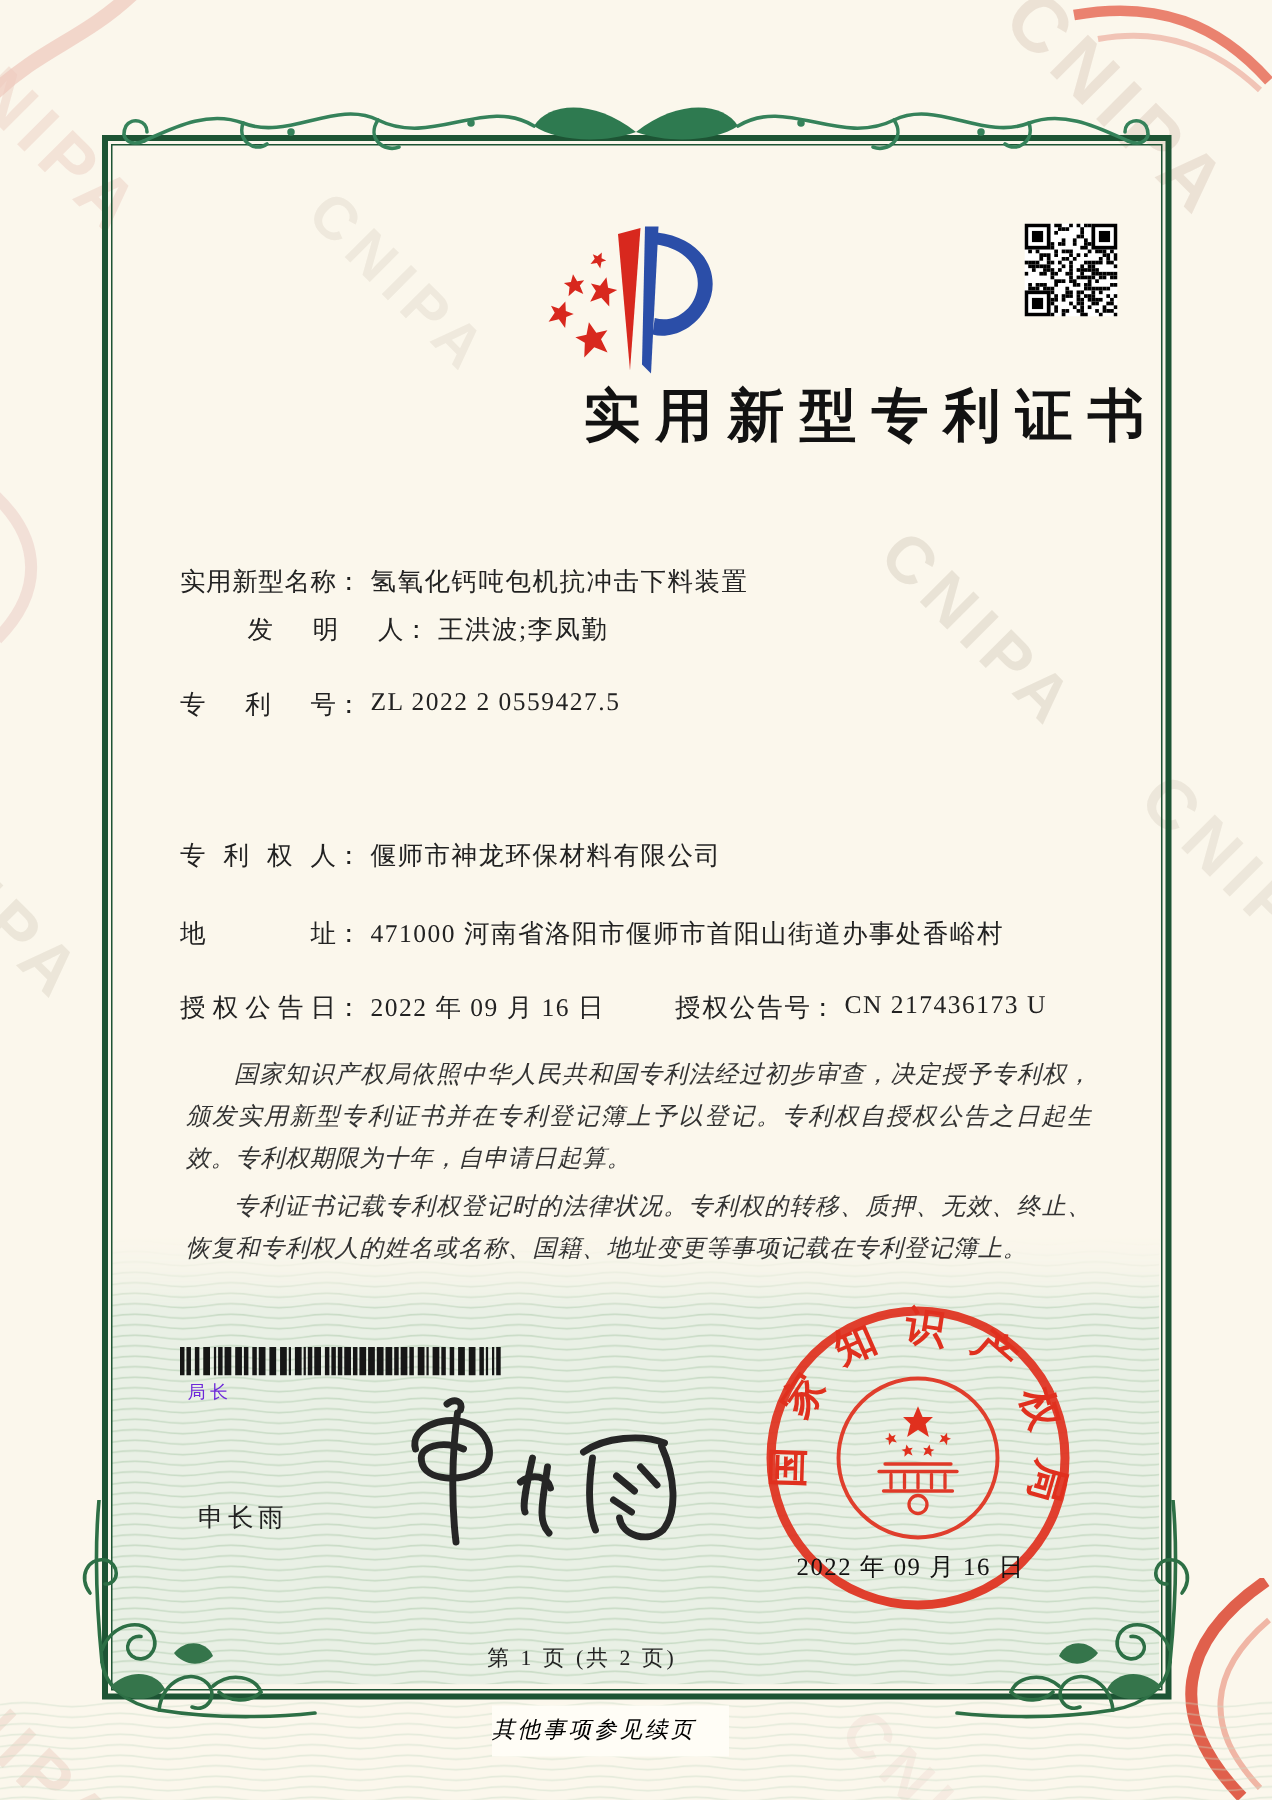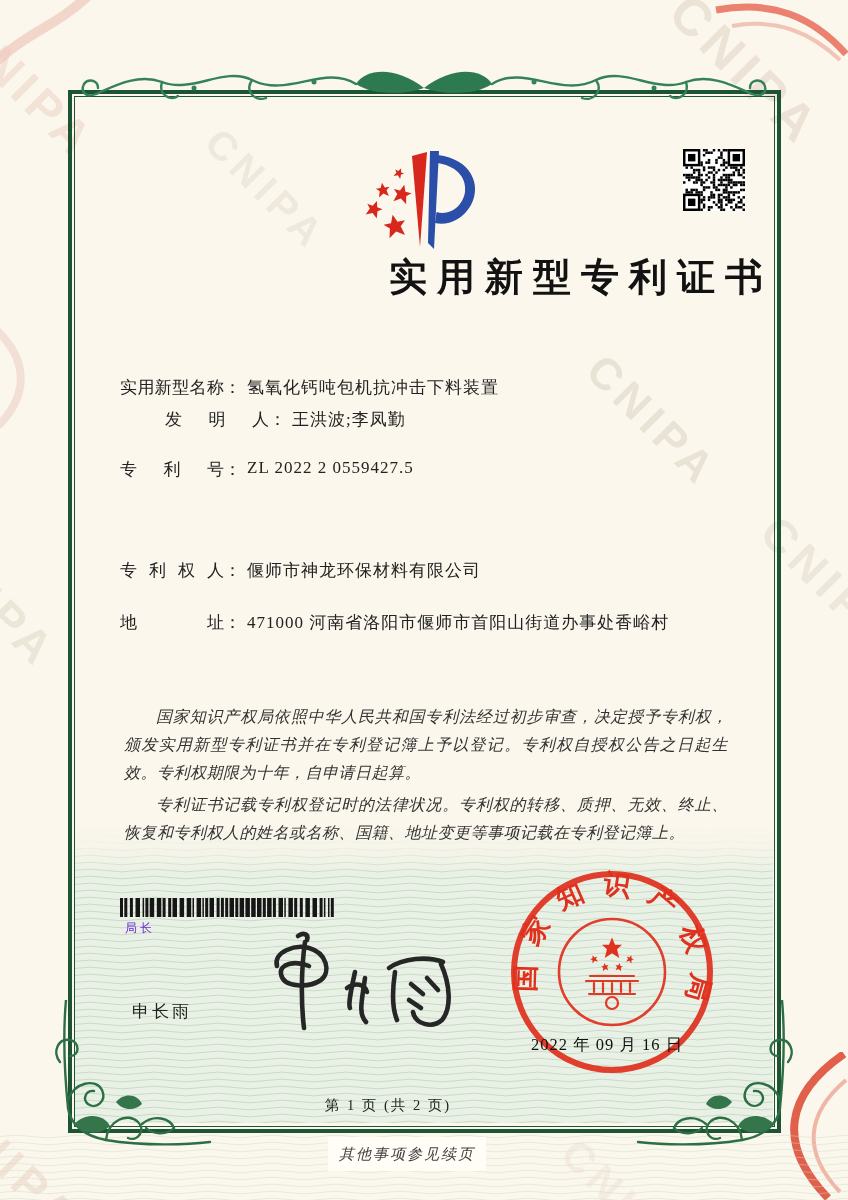--- a/index.html
+++ b/index.html
@@ -42,22 +42,22 @@
   .barcode{position:absolute;left:120px;top:898px;}
   .sig-title{position:absolute;left:125px;top:920px;font-size:12px;letter-spacing:3px;color:#6d28d9;}
   .sig-name{position:absolute;left:132px;top:1000px;font-size:17px;letter-spacing:3px;color:#222;}
   .signature{position:absolute;left:243px;top:928px;}
   .seal{position:absolute;left:506px;top:866px;}
   .seal-date{position:absolute;left:531px;top:1034px;width:190px;font-size:16.5px;
              color:#111;letter-spacing:1px;white-space:nowrap;}
   .page-info{position:absolute;left:68px;top:1096px;width:640px;text-align:center;
              font-size:14.5px;letter-spacing:2px;color:#222;}
   .footer-note{position:absolute;left:328px;top:1137px;width:158px;height:34px;
-               background:#fffdf6;text-align:center;line-height:34px;font-size:15px;
-               letter-spacing:2px;color:#404040;font-style:italic;}
+               background:#fffdf6;line-height:34px;font-size:15px;
+               letter-spacing:2px;color:#000000;font-style:italic;}
 </style>
 </head>
 <body>
 
 <div class="page">
 
   <span class="wm" style="left:-18px;top:6px;font-size:48px;color:rgba(230,190,178,0.35);">CNIPA</span>
   <span class="wm" style="left:700px;top:-18px;font-size:52px;color:rgba(214,196,180,0.4);">CNIPA</span>
   <span class="wm" style="left:228px;top:120px;font-size:40px;color:rgba(205,192,176,0.25);">CNIPA</span>
   <span class="wm" style="left:612px;top:345px;font-size:44px;color:rgba(205,195,178,0.38);">CNIPA</span>
@@ -395,20 +395,26 @@
   </div>
   <div class="frow" style="top:458px;">
     <span class="flabel">专利号</span><span class="fcolon">：</span><span class="fvalue">ZL 2022 2 0559427.5</span>
   </div>
   <div class="frow" style="top:559px;">
     <span class="flabel">专利权人</span><span class="fcolon">：</span><span class="fvalue">偃师市神龙环保材料有限公司</span>
   </div>
   <div class="frow" style="top:611px;">
     <span class="flabel">地址</span><span class="fcolon">：</span><span class="fvalue">471000 河南省洛阳市偃师市首阳山街道办事处香峪村</span>
   </div>
+  <div class="frow" style="top:660px;">
+    <span class="flabel">授权公告日</span><span class="fcolon">：</span><span class="fvalue">2022 年 09 月 16 日</span>
+    <span class="fpair2">
+      <span class="flabel" style="width:90px;">授权公告号</span><span class="fcolon">：</span><span class="fvalue">CN 217436173 U</span>
+    </span>
+  </div>
 
   <div class="body-text">
     <p>国家知识产权局依照中华人民共和国专利法经过初步审查，决定授予专利权，颁发实用新型专利证书并在专利登记簿上予以登记。专利权自授权公告之日起生效。专利权期限为十年，自申请日起算。</p>
     <p>专利证书记载专利权登记时的法律状况。专利权的转移、质押、无效、终止、恢复和专利权人的姓名或名称、国籍、地址变更等事项记载在专利登记簿上。</p>
   </div>
 
   <svg class="barcode" id="barcode-svg" width="216" height="19" viewBox="0 0 216 19">
       <rect x="0.0" y="0" width="3.0" height="19" fill="#161616"></rect>
       <rect x="4.3" y="0" width="3.0" height="19" fill="#161616"></rect>
       <rect x="9.9" y="0" width="3.0" height="19" fill="#161616"></rect>

